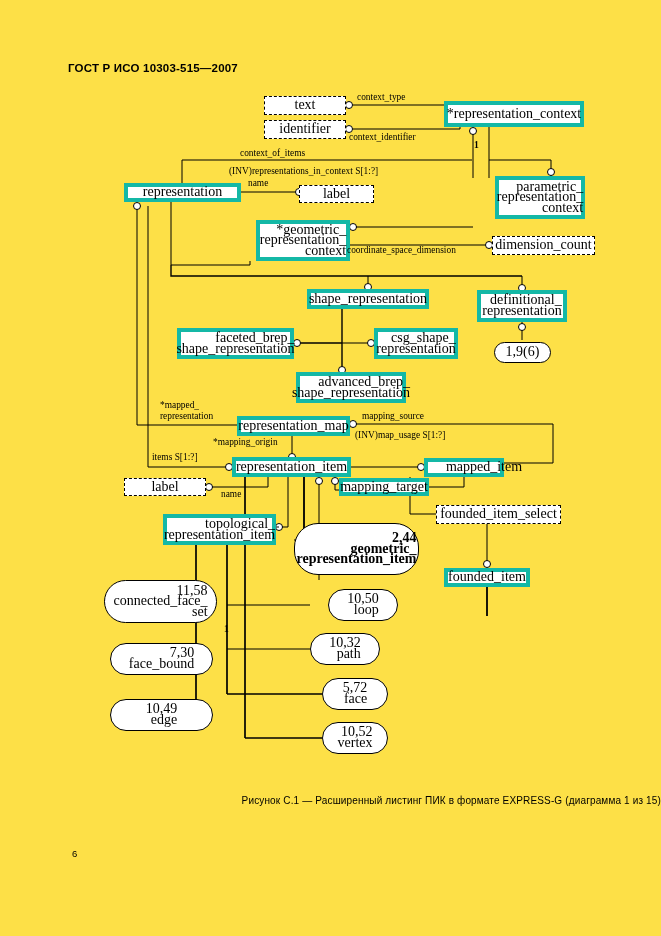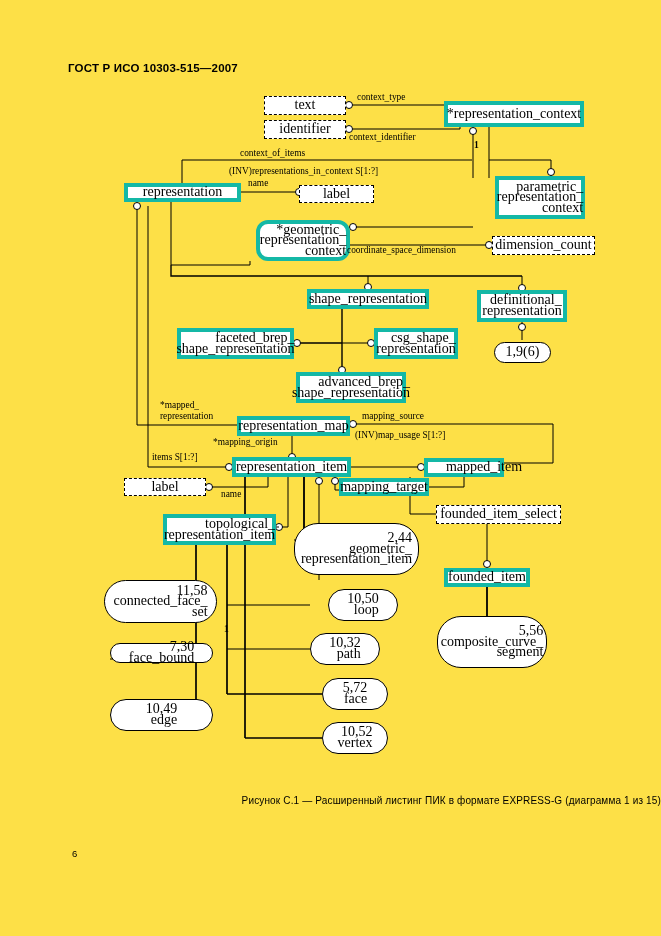--- a/index.html
+++ b/index.html
@@ -226,21 +226,21 @@
     </svg>
 
     <div class="node dashed" style="left:264px; top:96px;  width:82px;  height:19px;">text</div>
     <div class="node dashed" style="left:264px; top:120px; width:82px;  height:19px;">identifier</div>
     <div class="node solid" style="left:444px; top:101px; width:140px; height:26px;">*representation_context</div>
     <div class="node solid" style="left:495px; top:176px; width:90px;  height:43px;">parametric_
 representation_
 context</div>
     <div class="node solid" style="left:124px; top:183px; width:117px; height:19px;">representation</div>
     <div class="node dashed" style="left:299px; top:185px; width:75px;  height:18px;">label</div>
-    <div class="node solid" style="left:256px; top:220px; width:94px;  height:41px;border-radius:12px;">*geometric_
+    <div class="node solid" style="left:256px; top:220px; width:94px;  height:41px;">*geometric_
 representation_
 context</div>
     <div class="node dashed" style="left:492px; top:236px; width:103px; height:19px;">dimension_count</div>
     <div class="node solid" style="left:307px; top:289px; width:122px; height:20px;">shape_representation</div>
     <div class="node solid" style="left:477px; top:290px; width:90px;  height:32px;">definitional_
 representation</div>
     <div class="node rounded" style="left:494px; top:342px; width:57px;  height:21px;">1,9(6)</div>
     <div class="node solid" style="left:177px; top:328px; width:117px; height:31px;">faceted_brep_
 shape_representation</div>
     <div class="node solid" style="left:374px; top:328px; width:84px;  height:31px;">csg_shape_
@@ -248,33 +248,30 @@
     <div class="node solid" style="left:296px; top:372px; width:110px; height:31px;">advanced_brep_
 shape_representation</div>
     <div class="node solid" style="left:237px; top:416px; width:113px; height:20px;">representation_map</div>
     <div class="node solid" style="left:424px; top:458px; width:80px;  height:19px;padding-left:40px;">mapped_item</div>
     <div class="node solid" style="left:232px; top:457px; width:119px; height:20px;">representation_item</div>
     <div class="node dashed" style="left:124px; top:478px; width:82px;  height:18px;">label</div>
     <div class="node solid" style="left:339px; top:478px; width:90px;  height:18px;">mapping_target</div>
     <div class="node dashed" style="left:436px; top:505px; width:125px; height:19px;">founded_item_select</div>
     <div class="node solid" style="left:163px; top:514px; width:113px; height:31px;">topological_
 representation_item</div>
-    <div class="node rounded-thick" style="left:294px; top:523px; width:125px; height:52px;">2,44
+    <div class="node rounded-thick" style="left:294px; top:523px; width:125px; height:52px;font-weight:bold;">2,44
 geometric_
 representation_item</div>
     <div class="node solid" style="left:444px; top:568px; width:86px;  height:19px;">founded_item</div>
     <div class="node rounded" style="left:104px; top:580px; width:113px; height:43px;">11,58
 connected_face_
 set</div>
     <div class="node rounded" style="left:328px; top:589px; width:70px;  height:32px;">10,50
 loop</div>
-    <div class="node rounded" style="left:437px; top:616px; width:110px; height:52px;">5,56
-composite_curve_
-segment</div>
-    <div class="node rounded" style="left:110px; top:643px; width:103px; height:20px;">7,30
+    <div class="node rounded" style="left:110px; top:643px; width:103px; height:32px;">7,30
 face_bound</div>
     <div class="node rounded" style="left:310px; top:633px; width:70px;  height:32px;">10,32
 path</div>
     <div class="node rounded" style="left:322px; top:678px; width:66px;  height:32px;">5,72
 face</div>
     <div class="node rounded" style="left:110px; top:699px; width:103px; height:32px;">10,49
 edge</div>
     <div class="node rounded" style="left:322px; top:722px; width:66px;  height:32px;">10,52
 vertex</div>
 

